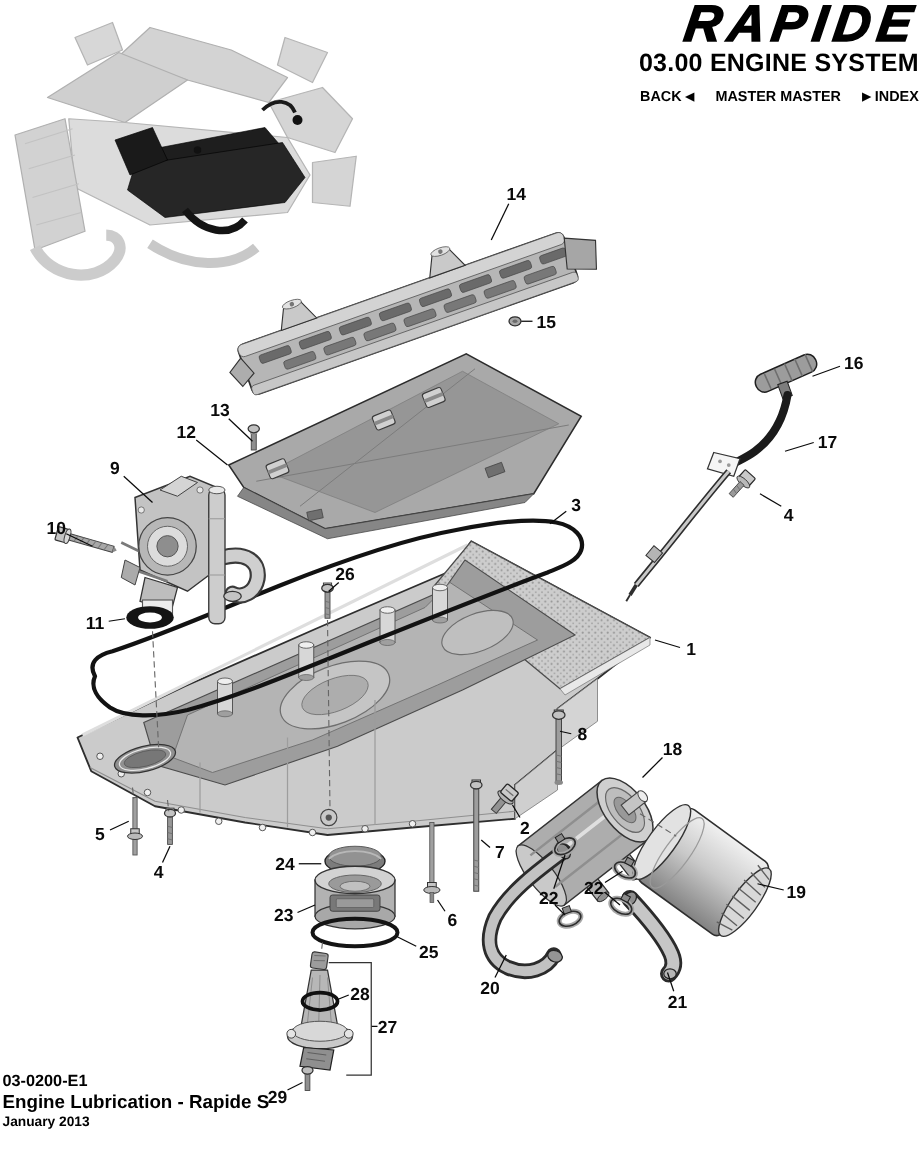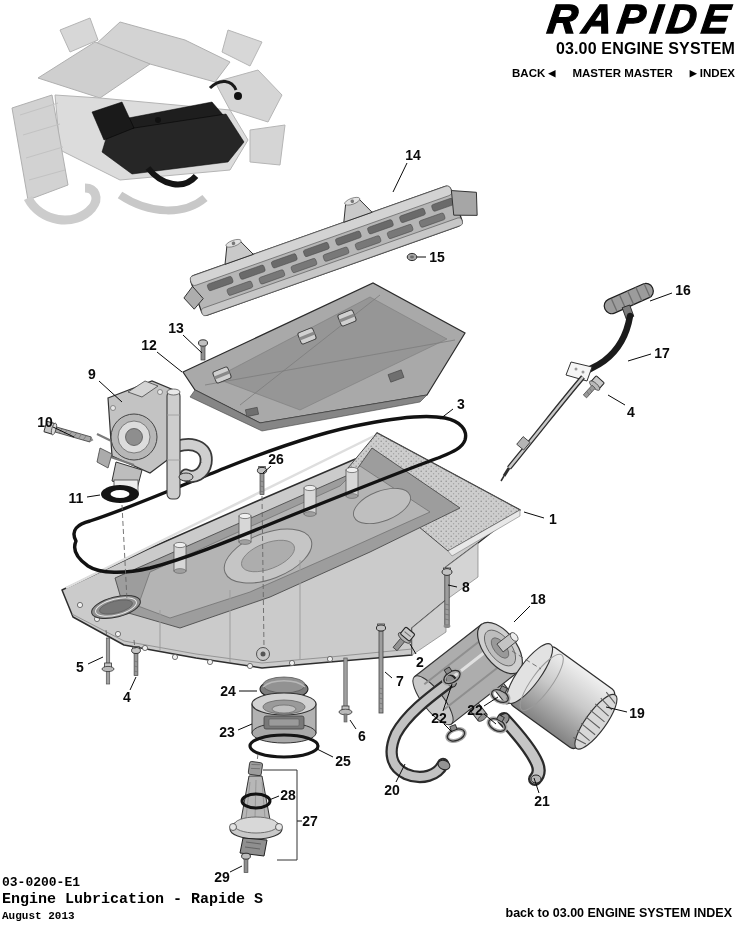--- a/index.html
+++ b/index.html
@@ -2,25 +2,25 @@
 <html><head>
 <meta charset="utf-8">
 <style>
   html,body{margin:0;padding:0;background:#fff;}
   .page{position:relative;width:737px;height:925px;background:#ffffff;overflow:hidden;
         font-family:"Liberation Sans",sans-serif;color:#000;}
   svg{position:absolute;left:0;top:0;}
   .hdr{position:absolute;right:2px;top:0;text-align:right;z-index:5;}
   .brand{font-size:41px;font-weight:bold;font-style:italic;letter-spacing:0.13em;
          transform:skewX(-8deg);line-height:38px;-webkit-text-stroke:1.3px #000;white-space:nowrap;}
-  .section{font-size:16px;font-weight:bold;margin-top:2px;letter-spacing:0.01em;}
+  .section{font-size:20px;font-weight:bold;margin-top:2px;letter-spacing:0.01em;}
   .nav{display:flex;justify-content:flex-end;gap:17px;font-size:11.5px;font-weight:bold;margin-top:9px;align-items:center;}
   .nav .arr{font-size:9px;position:relative;top:-1px;}
   .nav span{cursor:default;}
-  .ftl{position:absolute;left:2px;bottom:3px;z-index:5;font-family:Liberation Mono, monospace;}
+  .ftl{position:absolute;left:2px;bottom:21px;z-index:5;}
   .ftl .doc{font-size:13px;font-weight:bold;}
   .ftl .ttl{font-size:15px;font-weight:bold;margin-top:1px;}
   .ftl .dat{font-size:11px;font-weight:bold;margin-top:2px;}
   .ftr{position:absolute;right:5px;bottom:5px;font-size:12.5px;font-weight:bold;z-index:5;}
   .callout{font:bold 14px "Liberation Sans",sans-serif;fill:#0a0a0a;text-anchor:middle;dominant-baseline:central;}
   .leader{stroke:#0a0a0a;stroke-width:1;}
   .dash{stroke:#666;stroke-width:0.9;stroke-dasharray:5 3;fill:none;}
 </style>
 </head>
 <body>
@@ -485,17 +485,16 @@
   <div class="nav">
     <span><span>BACK</span> <span class="arr">◀</span></span>
     <span>MASTER MASTER</span>
     <span><span class="arr">▶</span> <span>INDEX</span></span>
   </div>
 </div>
 
 <div class="ftl">
   <div class="doc">03-0200-E1</div>
   <div class="ttl">Engine Lubrication - Rapide S</div>
-  <div class="dat">August 2013</div>
+  <div class="dat">January 2013</div>
 </div>
-<div class="ftr">back to 03.00 ENGINE SYSTEM INDEX</div>
 
 </div>
 
 </body></html>

